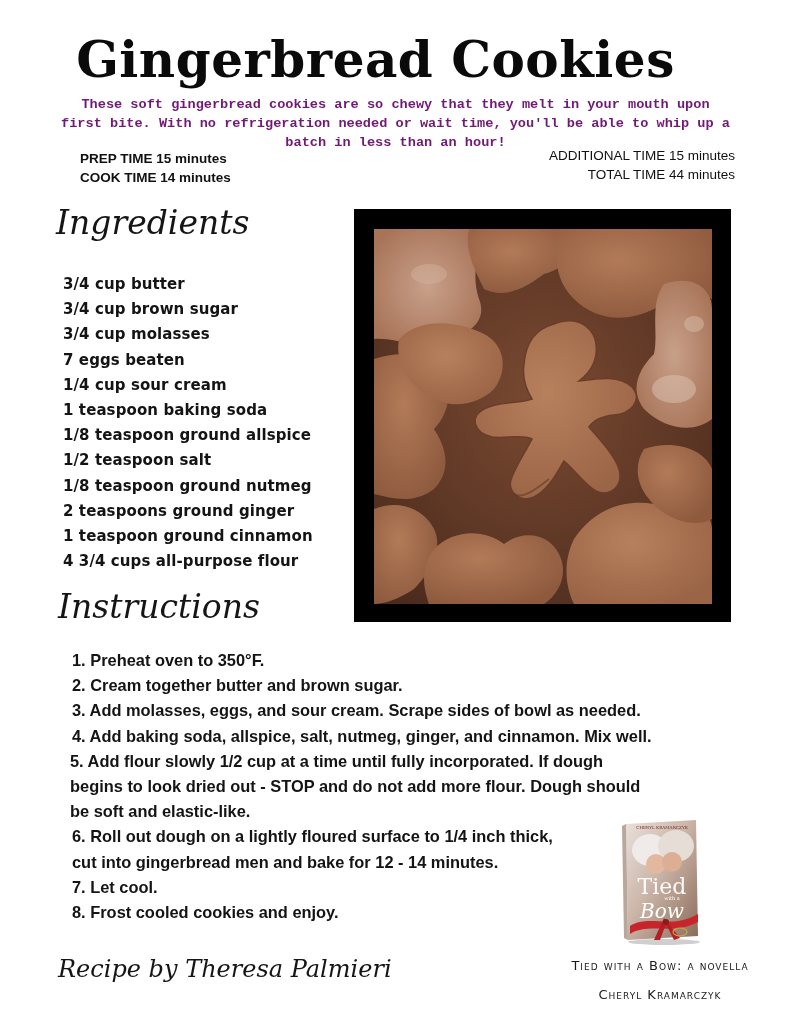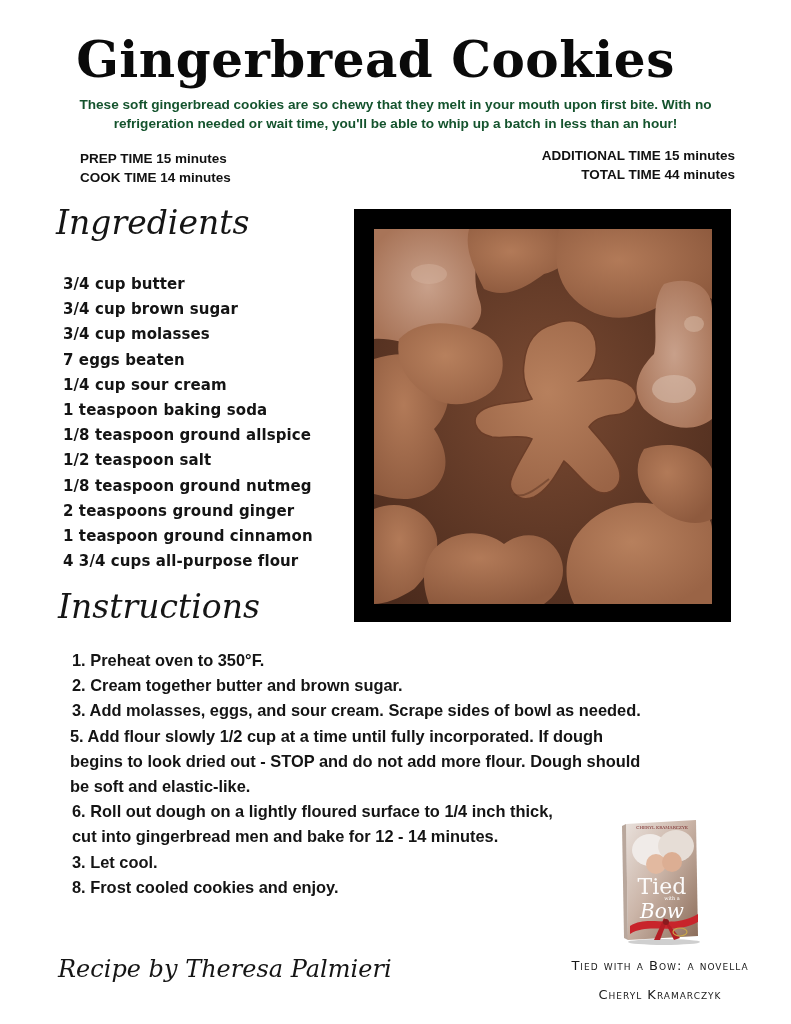--- a/index.html
+++ b/index.html
@@ -5,24 +5,24 @@
   html, body { margin: 0; padding: 0; background: #ffffff; }
   body { width: 791px; height: 1024px; position: relative; overflow: hidden; color: #111; font-family: "Liberation Sans", sans-serif; }
   .abs { position: absolute; }
 
   .title {
     left: 0; width: 751px; top: 28px; text-align: center;
     font-family: "DejaVu Serif", serif; font-weight: bold; font-size: 50px; line-height: 64px; letter-spacing: 0.5px; color: #0a0a0a;
   }
   .intro {
     left: 60px; width: 671px; top: 95px; text-align: center;
-    font-family: Liberation Sans, sans-serif; font-weight: bold; font-size: 13.6px; line-height: 19px; color: #14532d;
+    font-family: Liberation Mono, monospace; font-weight: bold; font-size: 13.6px; line-height: 19px; color: #701a75;
   }
   .time-left { left: 80px; top: 149px; font-weight: bold; font-size: 13.5px; line-height: 19px; }
-  .time-right { right: 56px; top: 146px; text-align: right; font-weight: bold; font-size: 13.5px; line-height: 19px; }
+  .time-right { right: 56px; top: 146px; text-align: right; font-weight: normal; font-size: 13.5px; line-height: 19px; }
 
   .script {
     font-family: "DejaVu Serif", serif; font-style: italic; font-weight: normal; color: #151515;
   }
   .ing-heading { left: 56px; top: 200px; font-size: 33px; line-height: 46px; }
   .ing-list { left: 50px; top: 259px; margin: 13px; padding: 0; list-style: none; }
   .ing-list li { font-family: "DejaVu Sans", sans-serif; font-weight: bold; font-size: 15px; line-height: 25.2px; color: #141414; white-space: nowrap; letter-spacing: 0.1px; }
 
   .photo-frame { left: 354px; top: 209px; width: 377px; height: 413px; background: #000; }
   .photo {
@@ -130,31 +130,34 @@
 <ol class="abs ins-list">
   <li>
     <span class="cont">1. Preheat oven to 350°F.</span>
   </li>
   <li>
     <span class="cont">2. Cream together butter and brown sugar.</span>
   </li>
   <li>
     <span class="cont">3. Add molasses, eggs, and sour cream. Scrape sides of bowl as needed.</span>
   </li>
+  <li>
+    <span class="cont">4. Add baking soda, allspice, salt, nutmeg, ginger, and cinnamon. Mix well.</span>
+  </li>
   <li style="margin-left:-2px">
     <span class="cont">5. Add flour slowly 1/2 cup at a time until fully incorporated. If dough</span>
     <span class="cont">begins to look dried out - STOP and do not add more flour. Dough should</span>
     <span class="cont">be soft and elastic-like.</span>
   </li>
   <li>
     <span class="cont">6. Roll out dough on a lightly floured surface to 1/4 inch thick,</span>
     <span class="cont">cut into gingerbread men and bake for 12 - 14 minutes.</span>
   </li>
   <li>
-    <span class="cont">3. Let cool.</span>
+    <span class="cont">7. Let cool.</span>
   </li>
   <li>
     <span class="cont">8. Frost cooled cookies and enjoy.</span>
   </li>
 </ol>
 
 <div class="abs script byline">Recipe by Theresa Palmieri</div>
 
 <div class="abs book">
   <svg width="84" height="128" viewBox="0 0 84 128" xmlns="http://www.w3.org/2000/svg">

